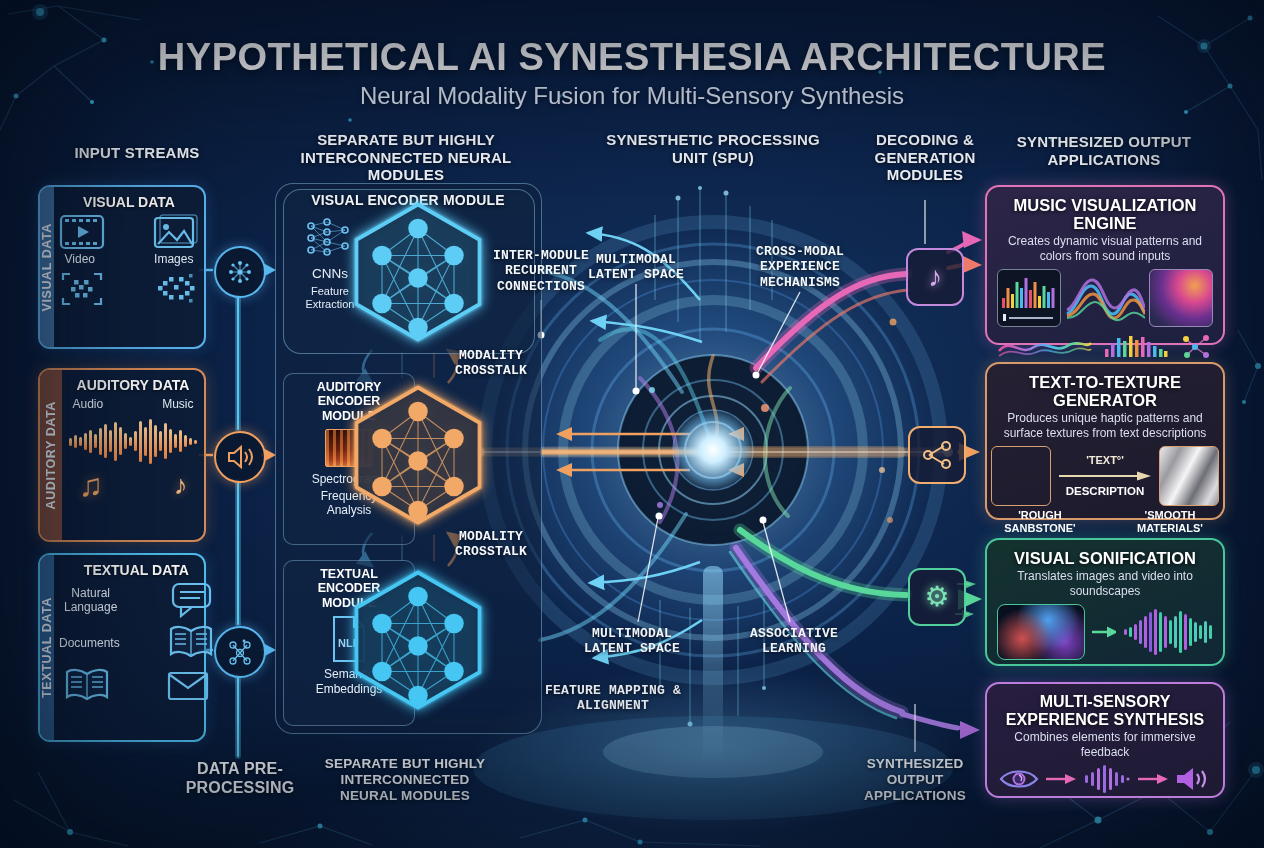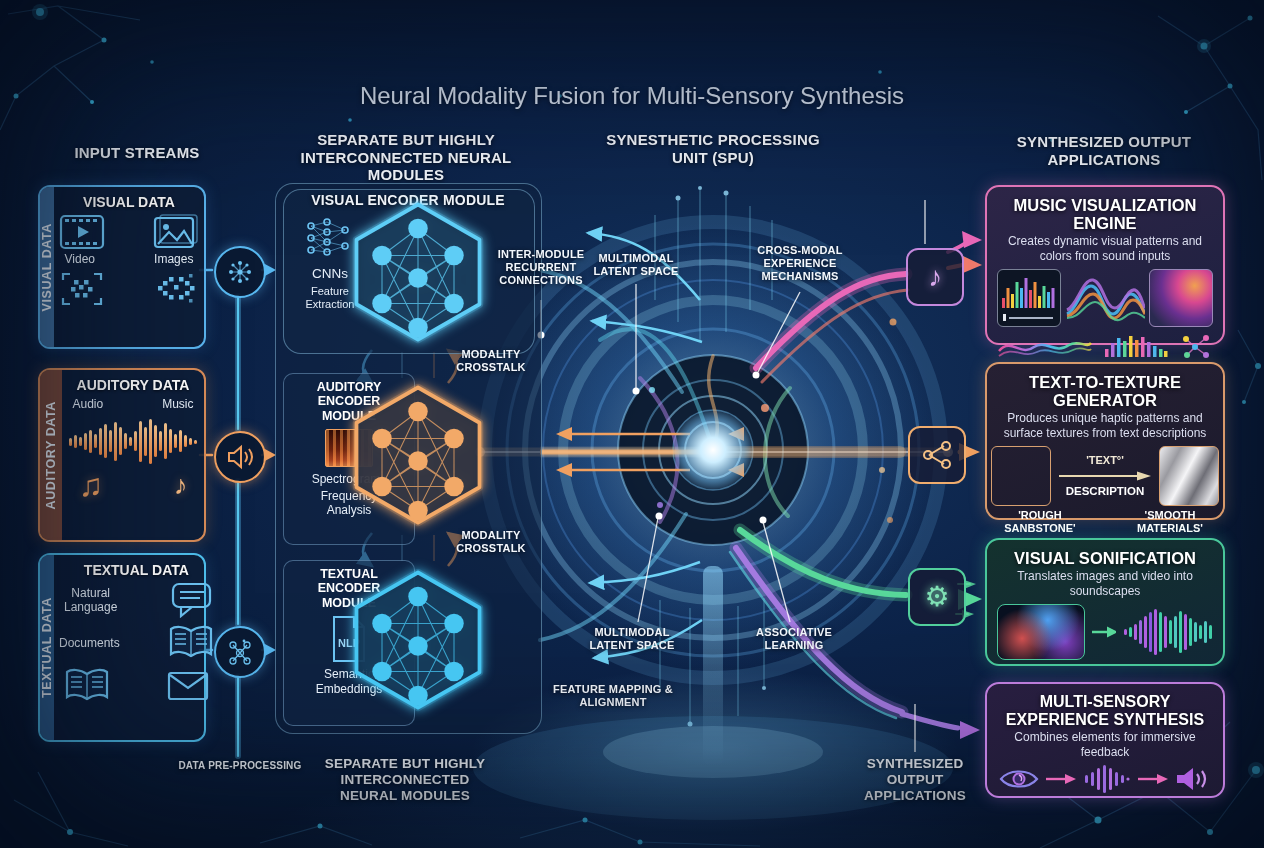--- a/index.html
+++ b/index.html
@@ -7,21 +7,21 @@
     font-family:"Liberation Sans",sans-serif;color:#fff;
     background:
       radial-gradient(ellipse 700px 300px at 50% 108%, rgba(50,120,200,.30), transparent 60%),
       radial-gradient(ellipse 900px 600px at 56% 45%, #14335e 0%, #0c2349 48%, #081830 100%);}
   .stage::after{content:"";position:absolute;inset:0;pointer-events:none;
     box-shadow:inset 0 0 180px 40px rgba(3,10,24,.75);}
   .overlay{position:absolute;left:0;top:0;}
   .lbl{position:absolute;text-align:center;font-weight:bold;color:#f4f8fd;
     line-height:1.18;text-shadow:0 1px 4px rgba(0,0,0,.75);letter-spacing:.2px;}
   .colhead{font-size:15px;}
-  .ann{font-size:11px;}
+  .ann{font-size:13px;font-family:Liberation Mono, monospace;}
   .title{position:absolute;left:0;right:0;top:36px;text-align:center;font-size:38px;
     font-weight:bold;letter-spacing:.5px;text-shadow:0 2px 8px rgba(0,0,0,.6);}
   .subtitle{position:absolute;left:0;right:0;top:82px;text-align:center;font-size:24px;
     color:#dde7f5;text-shadow:0 1px 5px rgba(0,0,0,.6);}
   
   .inbox{position:absolute;left:38px;width:164px;display:flex;border-radius:12px;
     border:2px solid;background:rgba(13,30,57,.9);box-shadow:0 0 16px rgba(70,150,230,.22);}
   .side{width:27px;border-radius:9px 0 0 9px;display:flex;align-items:center;justify-content:center;}
   .side span{writing-mode:vertical-rl;transform:rotate(180deg);font-weight:bold;font-size:12.5px;
     letter-spacing:.6px;color:#eef5fc;white-space:nowrap;}
@@ -277,25 +277,27 @@
     <g>
       <circle cx="765" cy="408" r="4" fill="rgba(255,160,120,.8)"></circle>
       <circle cx="660" cy="505" r="3" fill="rgba(170,130,240,.8)"></circle>
       <circle cx="652" cy="390" r="3" fill="rgba(130,230,250,.8)"></circle>
       <circle cx="882" cy="470" r="3" fill="rgba(255,210,150,.7)"></circle>
       <circle cx="893" cy="322" r="3.5" fill="rgba(255,170,100,.75)"></circle>
       <circle cx="890" cy="520" r="3" fill="rgba(255,170,100,.6)"></circle>
     </g>
   </svg>
 
+  <div class="title">HYPOTHETICAL AI SYNESTHESIA ARCHITECTURE</div>
   <div class="subtitle">Neural Modality Fusion for Multi-Sensory Synthesis</div>
 
   <div class="lbl colhead" style="left:57px;top:144px;width:160px;">INPUT STREAMS</div>
   <div class="lbl colhead" style="left:269px;top:131px;width:274px;">SEPARATE BUT HIGHLY INTERCONNECTED NEURAL MODULES</div>
   <div class="lbl colhead" style="left:597px;top:131px;width:232px;">SYNESTHETIC PROCESSING UNIT (SPU)</div>
+  <div class="lbl colhead" style="left:867px;top:131px;width:116px;">DECODING &amp; GENERATION MODULES</div>
   <div class="lbl colhead" style="left:994px;top:133px;width:220px;">SYNTHESIZED OUTPUT APPLICATIONS</div>
 
   <div class="inbox" style="top:185px;height:160px;border-color:#5ab4ee;">
     <div class="side" style="background:#3f6f9f;">
       <span>VISUAL DATA</span>
       </div>
     <div class="incontent">
       <div class="btitle">VISUAL DATA</div>
       <div class="irow">
         <svg width="46" height="36">
@@ -548,21 +550,21 @@
   </div>
 
   <div class="lbl ann" style="left:481px;top:248px;width:120px;">INTER-MODULE RECURRENT CONNECTIONS</div>
   <div class="lbl ann" style="left:580px;top:252px;width:112px;">MULTIMODAL LATENT SPACE</div>
   <div class="lbl ann" style="left:735px;top:244px;width:130px;">CROSS-MODAL EXPERIENCE MECHANISMS</div>
   <div class="lbl ann" style="left:451px;top:348px;width:80px;">MODALITY CROSSTALK</div>
   <div class="lbl ann" style="left:451px;top:529px;width:80px;">MODALITY CROSSTALK</div>
   <div class="lbl ann" style="left:572px;top:626px;width:120px;">MULTIMODAL LATENT SPACE</div>
   <div class="lbl ann" style="left:739px;top:626px;width:110px;">ASSOCIATIVE LEARNING</div>
   <div class="lbl ann" style="left:543px;top:683px;width:140px;">FEATURE MAPPING &amp; ALIGNMENT</div>
-  <div class="lbl" style="left:175px;top:760px;width:130px;font-size:10px;text-align:center;">DATA PRE-PROCESSING</div>
+  <div class="lbl" style="left:175px;top:760px;width:130px;font-size:16px;text-align:center;">DATA PRE-PROCESSING</div>
   <div class="lbl" style="left:312px;top:756px;width:186px;font-size:13.5px;">SEPARATE BUT HIGHLY INTERCONNECTED NEURAL MODULES</div>
   <div class="lbl" style="left:850px;top:756px;width:130px;font-size:13.5px;">SYNTHESIZED OUTPUT APPLICATIONS</div>
 
   <div class="outbox" style="top:185px;height:160px;border-color:#df74b6;background:linear-gradient(160deg,#2d2547 0%,#1d2040 100%);box-shadow:0 0 16px rgba(223,116,182,.3);">
     <div class="otitle">MUSIC VISUALIZATION ENGINE</div>
     <div class="odesc">Creates dynamic visual patterns and colors from sound inputs</div>
     <div class="orow" style="gap:4px;">
       <div class="thumb" style="width:62px;height:56px;background:#0d1524;border:1px solid #7a8296;">
         <svg width="60" height="54">
           <g>

